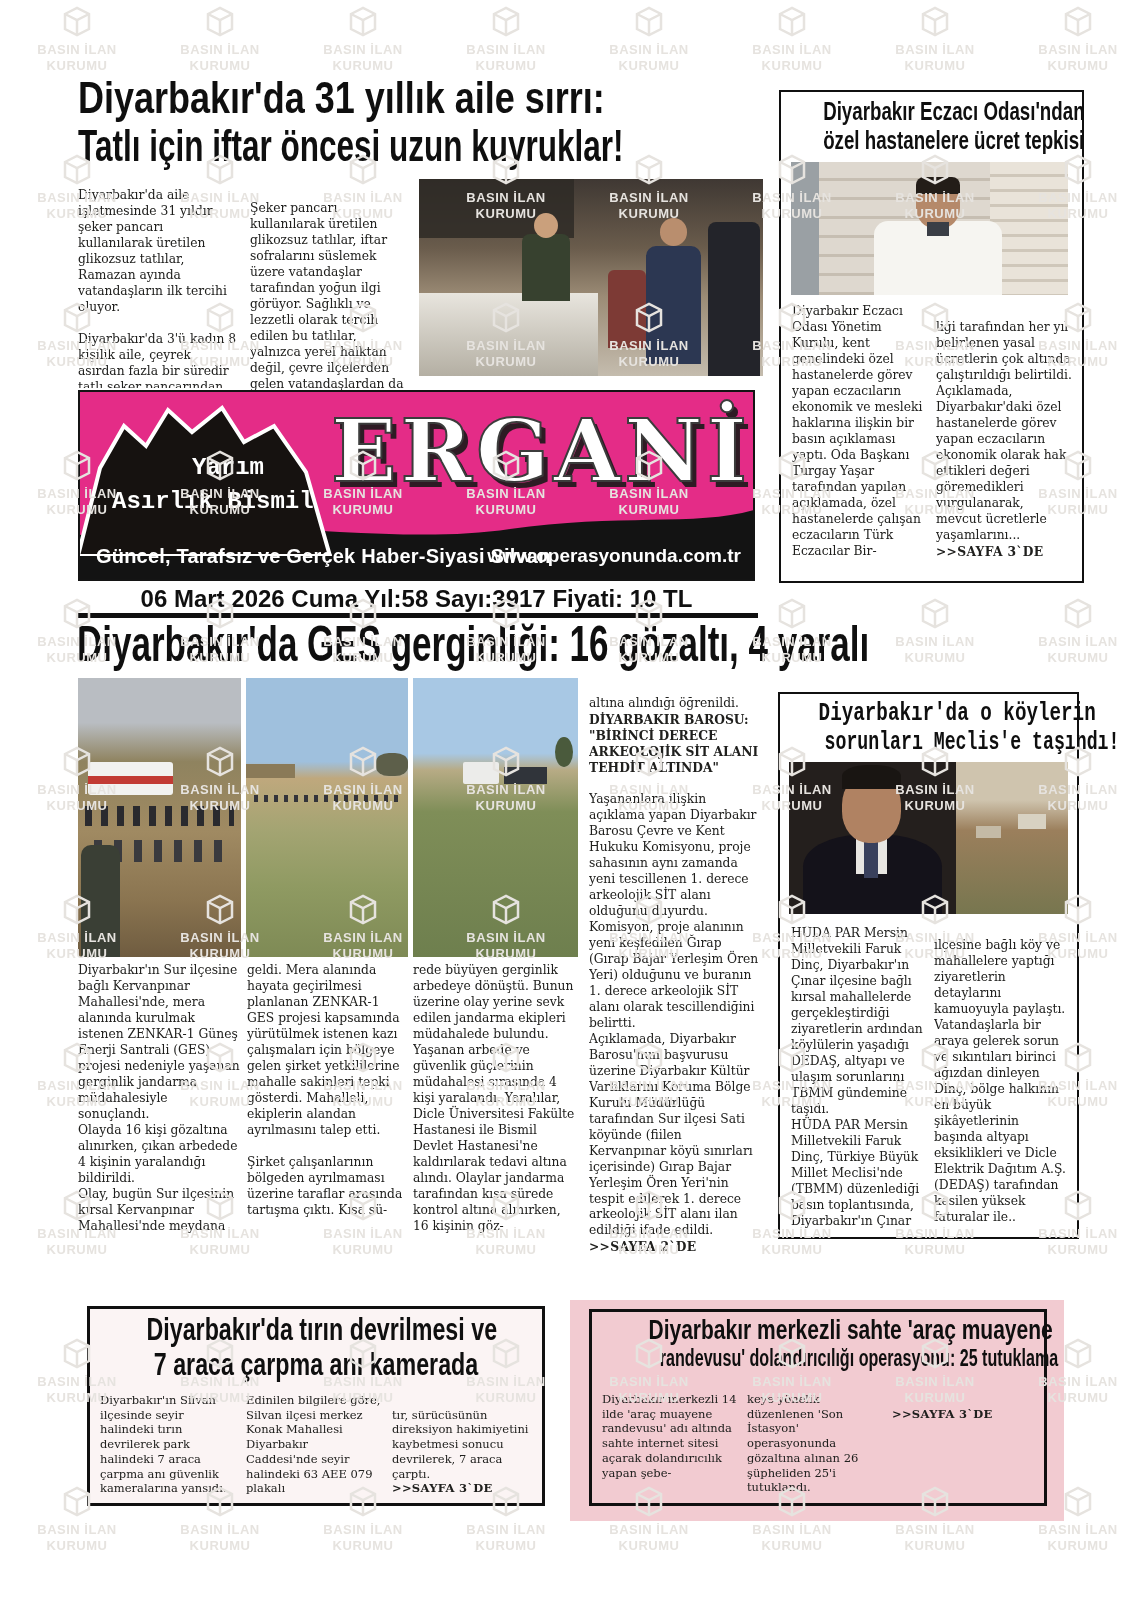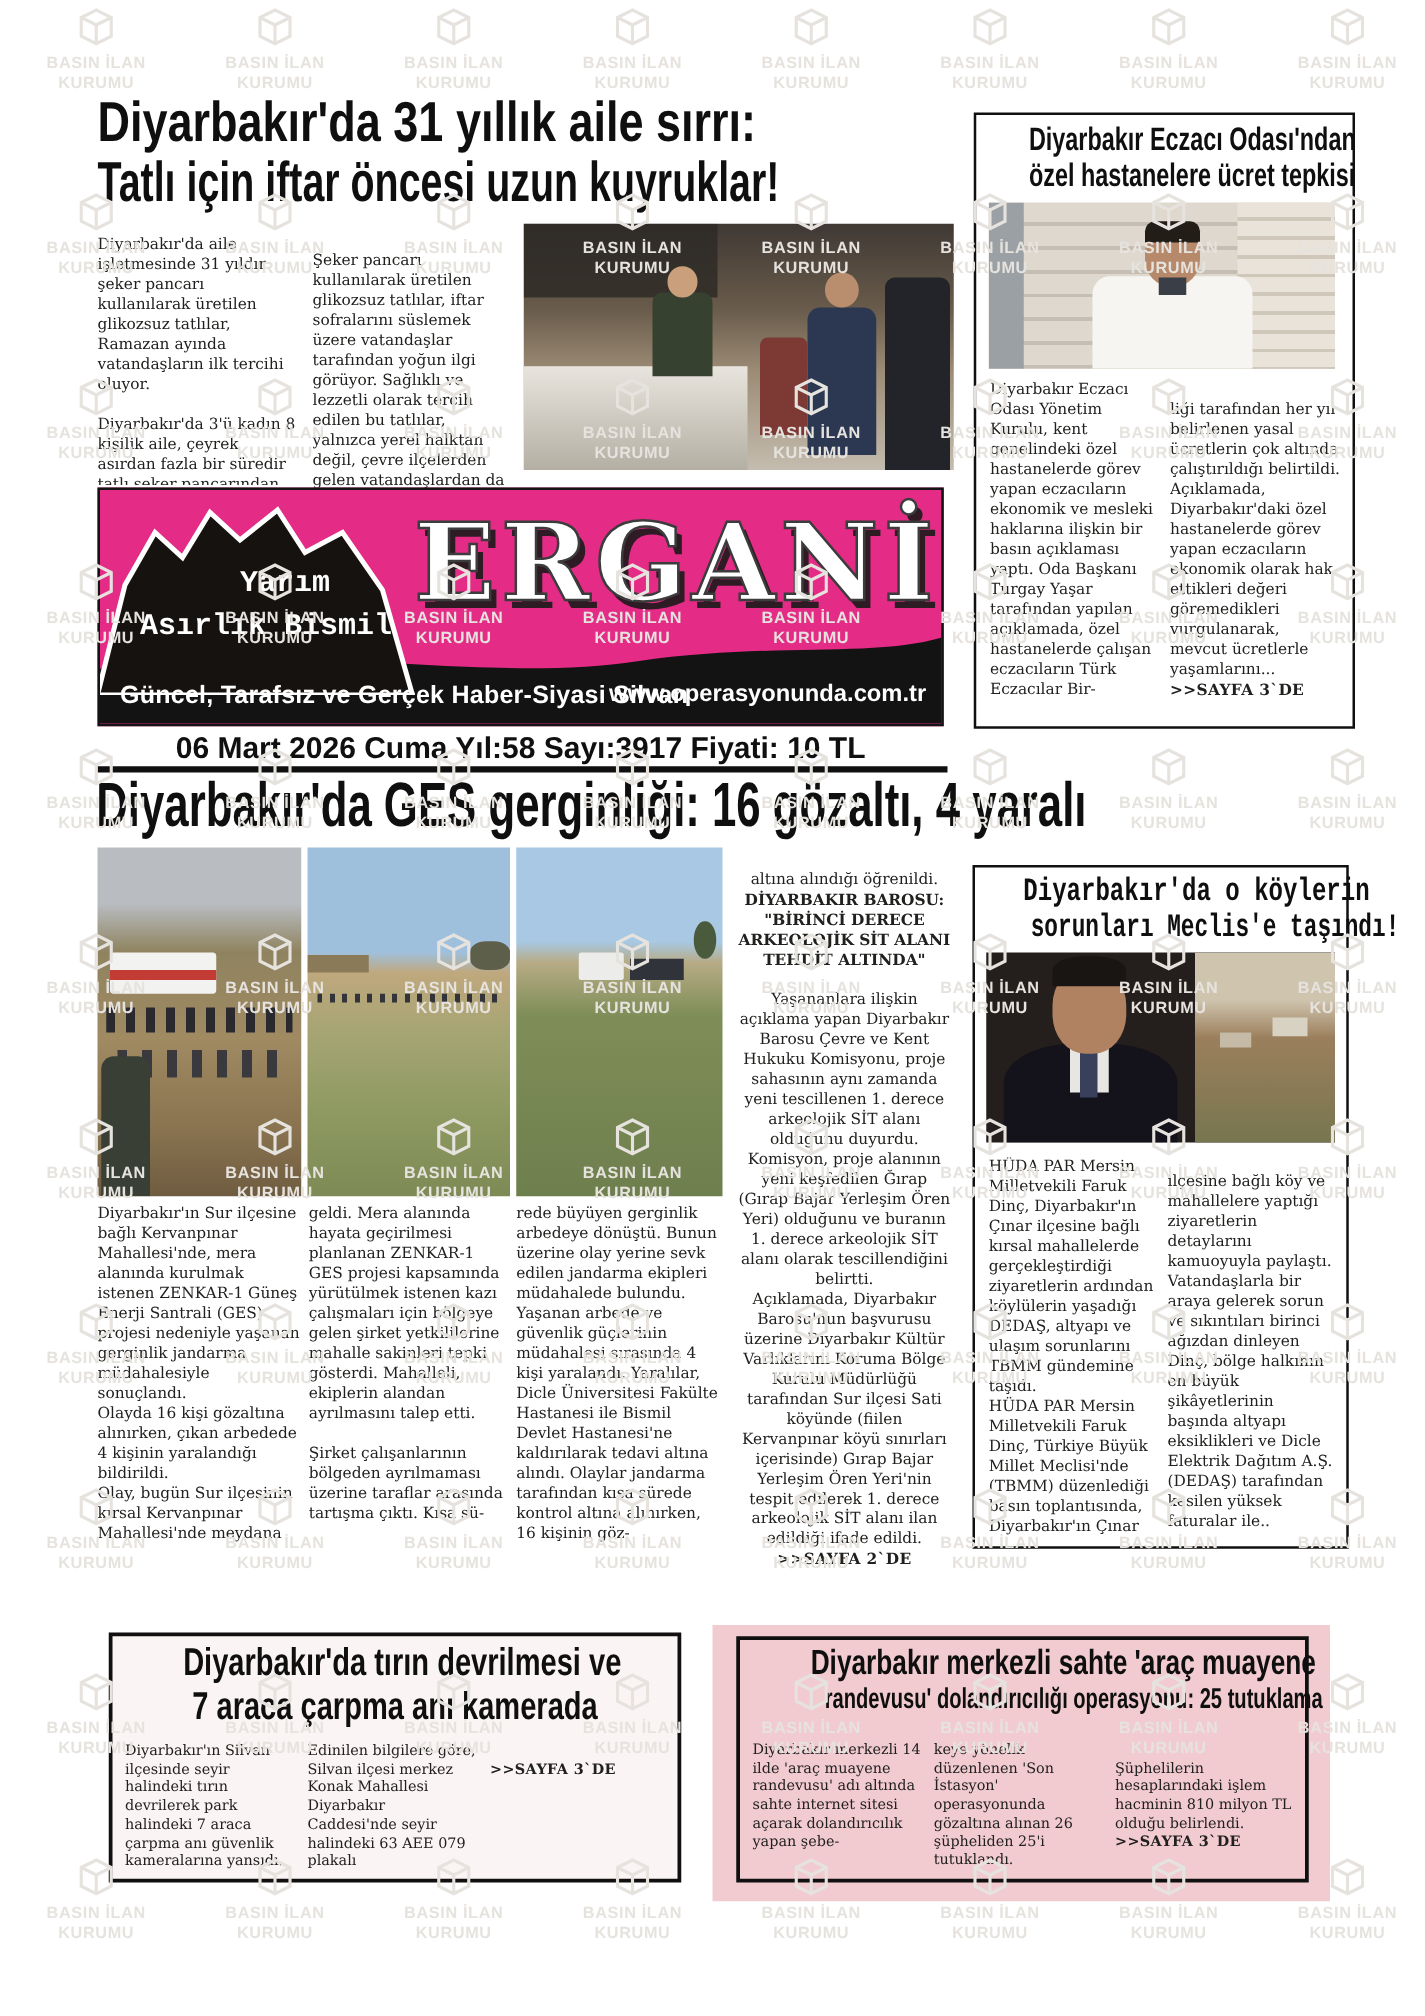--- a/index.html
+++ b/index.html
@@ -126,21 +126,21 @@
     <div class="ph" style="right:3%;top:21%;width:11%;height:11%;background:#4a5a3c;border-radius:50%;"></div>
   </div>
 
   <div class="coltext" style="left:78px;top:963px;width:163px;height:308px;">Diyarbakır'ın Sur ilçesine bağlı Kervanpınar Mahallesi'nde, mera alanında kurulmak istenen ZENKAR-1 Güneş Enerji Santrali (GES) projesi nedeniyle yaşanan gerginlik jandarma müdahalesiyle sonuçlandı.
 Olayda 16 kişi gözaltına alınırken, çıkan arbedede 4 kişinin yaralandığı bildirildi.
 Olay, bugün Sur ilçesinin kırsal Kervanpınar Mahallesi'nde meydana</div>
   <div class="coltext" style="left:247px;top:963px;width:161px;height:308px;">geldi. Mera alanında hayata geçirilmesi planlanan ZENKAR-1 GES projesi kapsamında yürütülmek istenen kazı çalışmaları için bölgeye gelen şirket yetkililerine mahalle sakinleri tepki gösterdi. Mahalleli, ekiplerin alandan ayrılmasını talep etti.
 
 Şirket çalışanlarının bölgeden ayrılmaması üzerine taraflar arasında tartışma çıktı. Kısa sü-</div>
   <div class="coltext" style="left:413px;top:963px;width:162px;height:308px;">rede büyüyen gerginlik arbedeye dönüştü. Bunun üzerine olay yerine sevk edilen jandarma ekipleri müdahalede bulundu. Yaşanan arbede ve güvenlik güçlerinin müdahalesi sırasında 4 kişi yaralandı. Yaralılar, Dicle Üniversitesi Fakülte Hastanesi ile Bismil Devlet Hastanesi'ne kaldırılarak tedavi altına alındı. Olaylar jandarma tarafından kısa sürede kontrol altına alınırken, 16 kişinin göz-</div>
-  <div class="coltext" style="left:589px;top:680px;width:173px;height:594px;text-align:center;">
+  <div class="coltext" style="left:589px;top:680px;width:173px;height:594px;">
     <span>altına alındığı öğrenildi.</span>
     <div class="subhead">DİYARBAKIR BAROSU: "BİRİNCİ DERECE ARKEOLOJİK SİT ALANI TEHDİT ALTINDA"</div>
     <span>Yaşananlara ilişkin açıklama yapan Diyarbakır Barosu Çevre ve Kent Hukuku Komisyonu, proje sahasının aynı zamanda yeni tescillenen 1. derece arkeolojik SİT alanı olduğunu duyurdu.
 Komisyon, proje alanının yeni keşfedilen Ğırap (Gırap Bajar Yerleşim Ören Yeri) olduğunu ve buranın 1. derece arkeolojik SİT alanı olarak tescillendiğini belirtti.
 Açıklamada, Diyarbakır Barosu'nun başvurusu üzerine Diyarbakır Kültür Varlıklarını Koruma Bölge Kurulu Müdürlüğü tarafından Sur ilçesi Sati köyünde (fiilen Kervanpınar köyü sınırları içerisinde) Gırap Bajar Yerleşim Ören Yeri'nin tespit edilerek 1. derece arkeolojik SİT alanı ilan edildiği ifade edildi.</span>
     <div class="more">&gt;&gt;SAYFA 2`DE</div>
   </div>
 
   <div class="nbox" style="left:778px;top:692px;width:297px;height:543px;">
     <div class="hl" style="position:absolute;left:0;top:5px;width:100%;font-size:26px;line-height:1.12;font-family:Liberation Mono, monospace;">
@@ -167,34 +167,34 @@
   </div>
 
   <div class="nbox small" style="left:87px;top:1306px;width:452px;height:194px;border-width:3px;background:#fbf4f4;">
     <div class="hl" style="position:absolute;left:0;top:4px;width:100%;font-size:31px;line-height:1.12;">
       <div class="hlc" style="transform:scaleX(.75);">Diyarbakır'da tırın devrilmesi ve</div>
       <div class="hlc" style="transform:scaleX(.75);">7 araca çarpma anı kamerada</div>
     </div>
     <div class="coltext" style="left:10px;top:84px;width:136px;height:104px;">Diyarbakır'ın Silvan ilçesinde seyir halindeki tırın devrilerek park halindeki 7 araca çarpma anı güvenlik kameralarına yansıdı.</div>
     <div class="coltext" style="left:156px;top:84px;width:136px;height:104px;">Edinilen bilgilere göre, Silvan ilçesi merkez Konak Mahallesi Diyarbakır Caddesi'nde seyir halindeki 63 AEE 079 plakalı</div>
     <div class="coltext" style="left:302px;top:84px;width:140px;height:104px;">
+      <span>tır, sürücüsünün direksiyon hakimiyetini kaybetmesi sonucu devrilerek, 7 araca çarptı.</span>
       <div class="more">&gt;&gt;SAYFA 3`DE</div>
     </div>
   </div>
 
   <div style="position:absolute;left:570px;top:1300px;width:494px;height:221px;background:#f2cbd1;">
     <div class="nbox small" style="left:19px;top:9px;width:452px;height:191px;border-width:3px;background:transparent;">
       <div class="hl" style="position:absolute;left:0;top:3px;width:100%;line-height:1.1;">
         <div class="hlc" style="font-size:28px;transform:scaleX(.75);">Diyarbakır merkezli sahte 'araç muayene</div>
         <div class="hlc" style="font-size:23px;transform:scaleX(.7);">randevusu' dolandırıcılığı operasyonu: 25 tutuklama</div>
       </div>
       <div class="coltext" style="left:10px;top:80px;width:136px;height:106px;">Diyarbakır merkezli 14 ilde 'araç muayene randevusu' adı altında sahte internet sitesi açarak dolandırıcılık yapan şebe-</div>
       <div class="coltext" style="left:155px;top:80px;width:140px;height:106px;">keye yönelik düzenlenen 'Son İstasyon' operasyonunda gözaltına alınan 26 şüpheliden 25'i tutuklandı.</div>
       <div class="coltext" style="left:300px;top:80px;width:142px;height:106px;">
-        <span>Şüphelilerin hesaplarındaki işlem hacminin 810 milyon TL olduğu belirlendi.</span>
         <div class="more">&gt;&gt;SAYFA 3`DE</div>
       </div>
     </div>
   </div>
 
   <div class="wm-layer" id="wm-layer">
       <div class="wm" style="left: 14px; top: 4px;">
         <svg width="42" height="36" viewBox="0 0 42 36">
           <g fill="none" stroke="currentColor" stroke-width="2.5">
             <path d="M9 10 L21 4 L33 10 L33 25 L21 31 L9 25 Z"></path>

